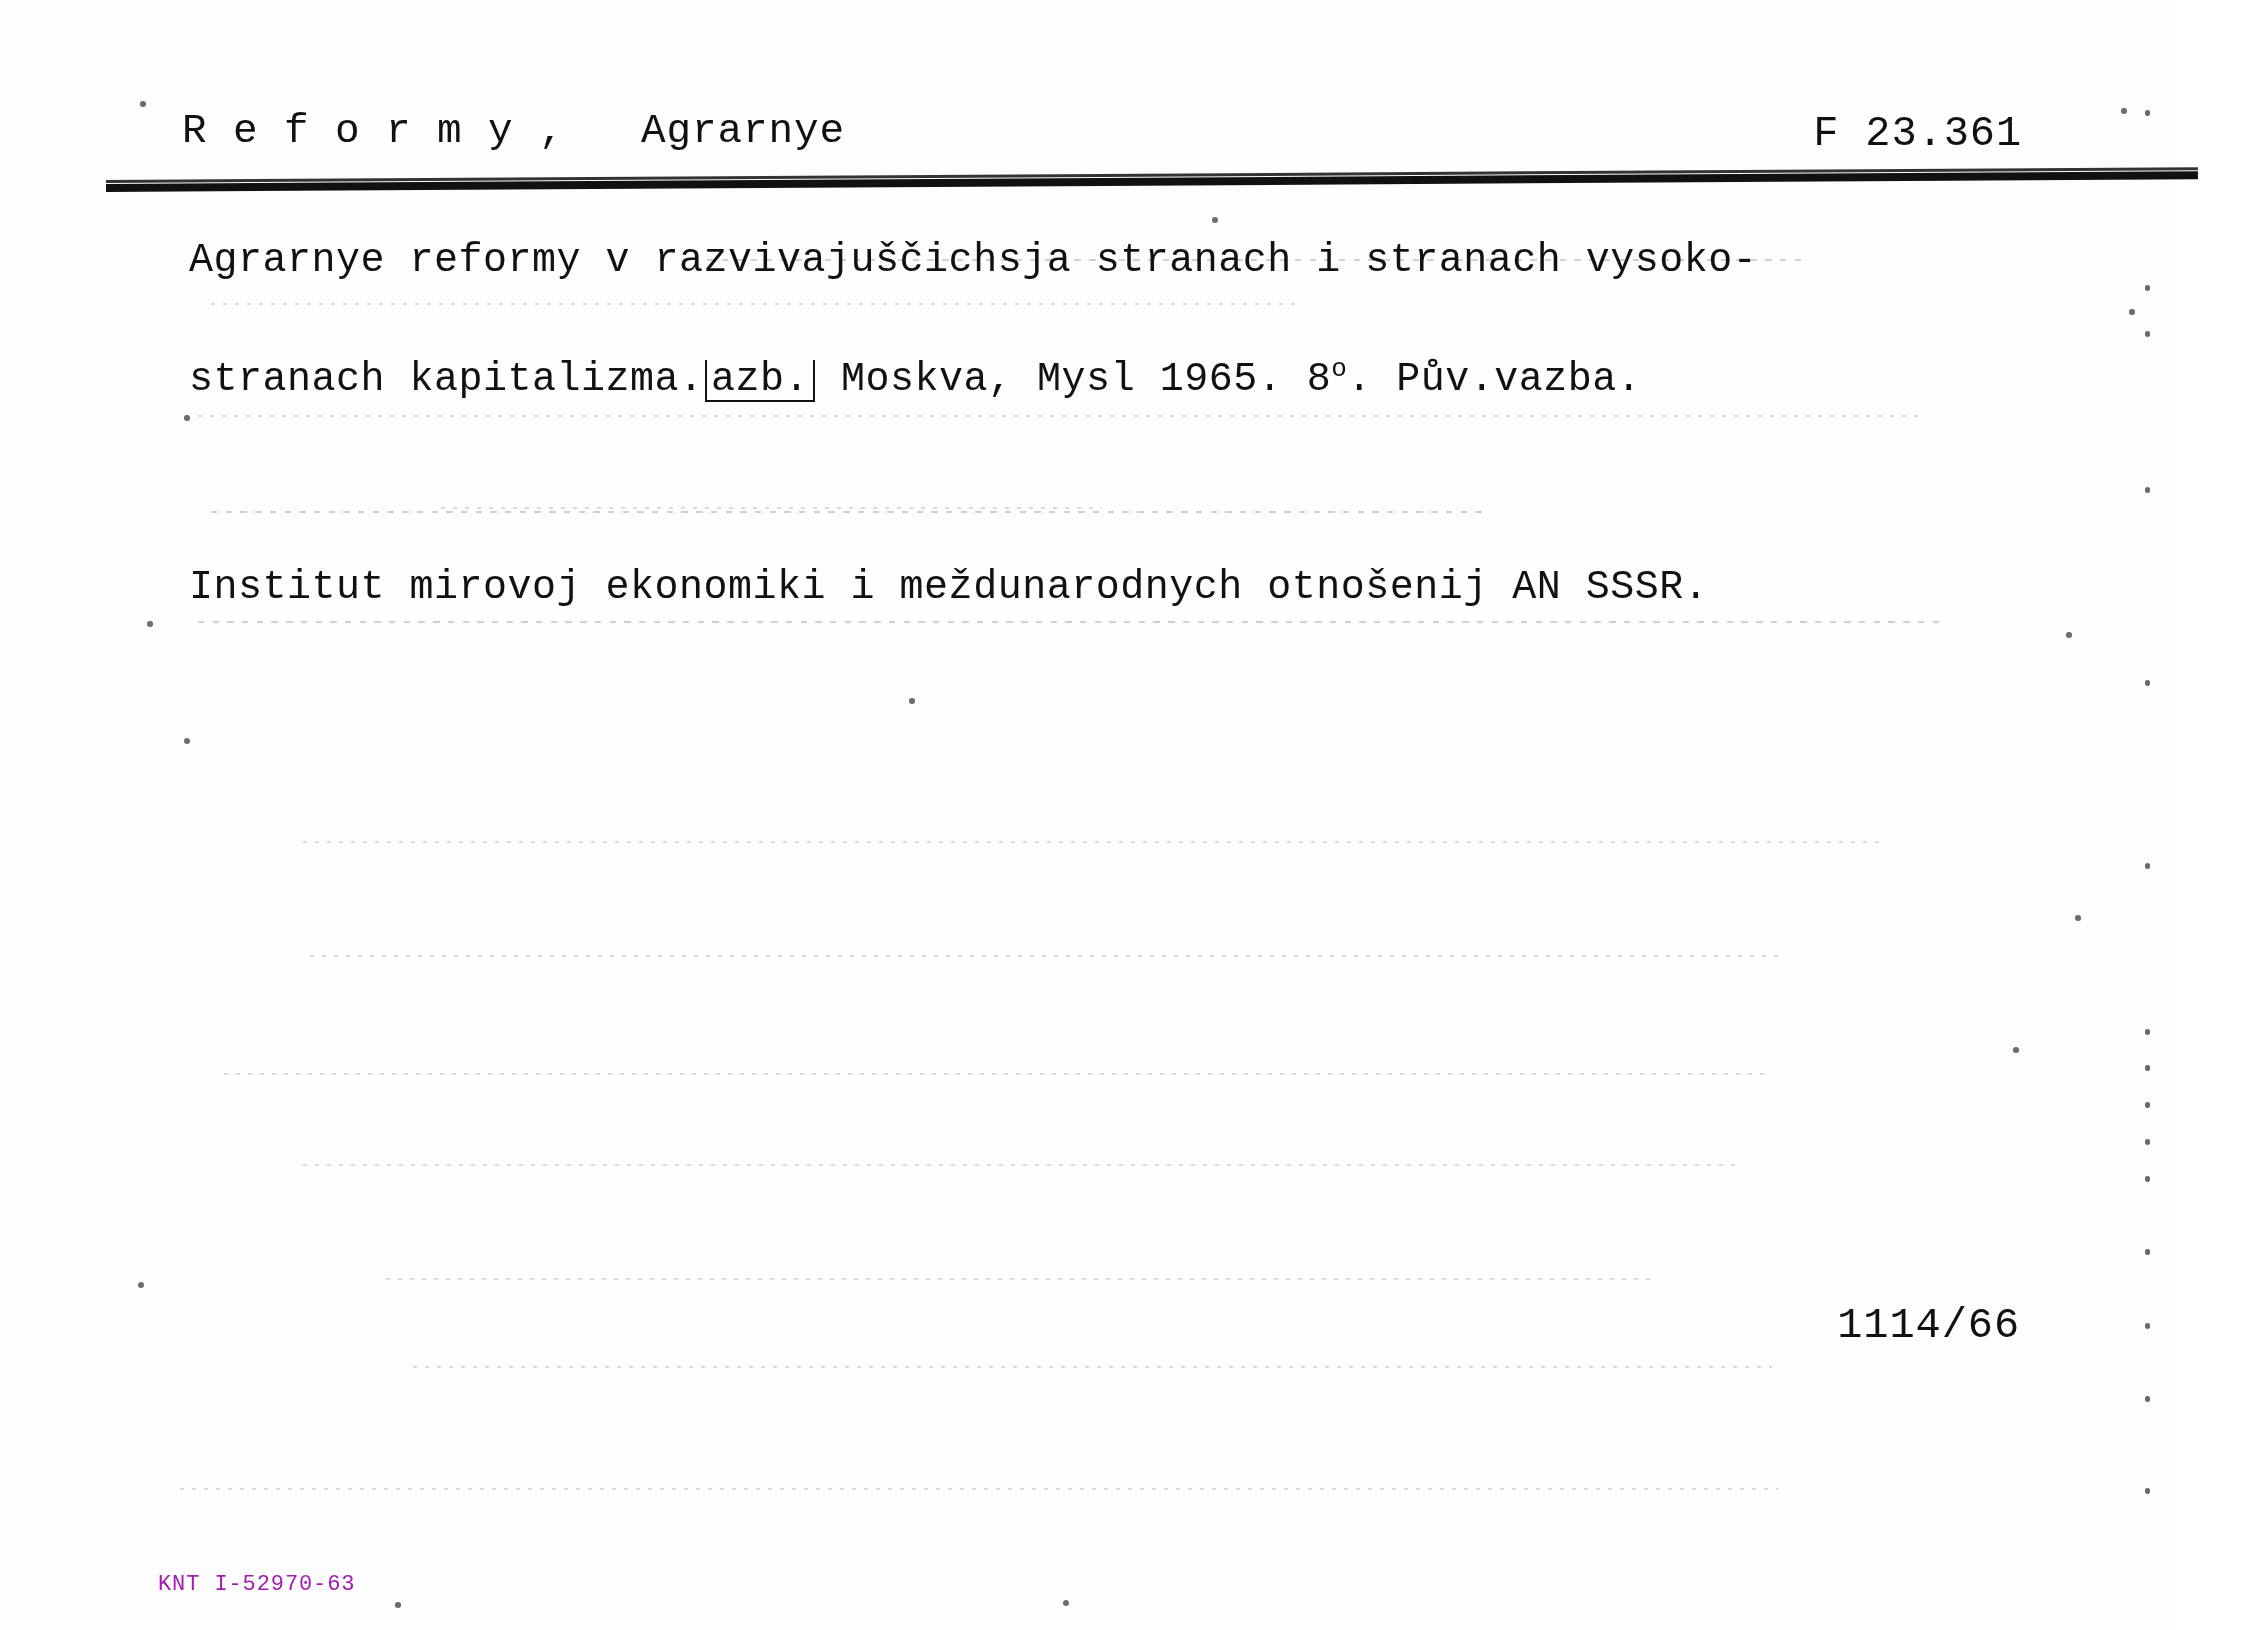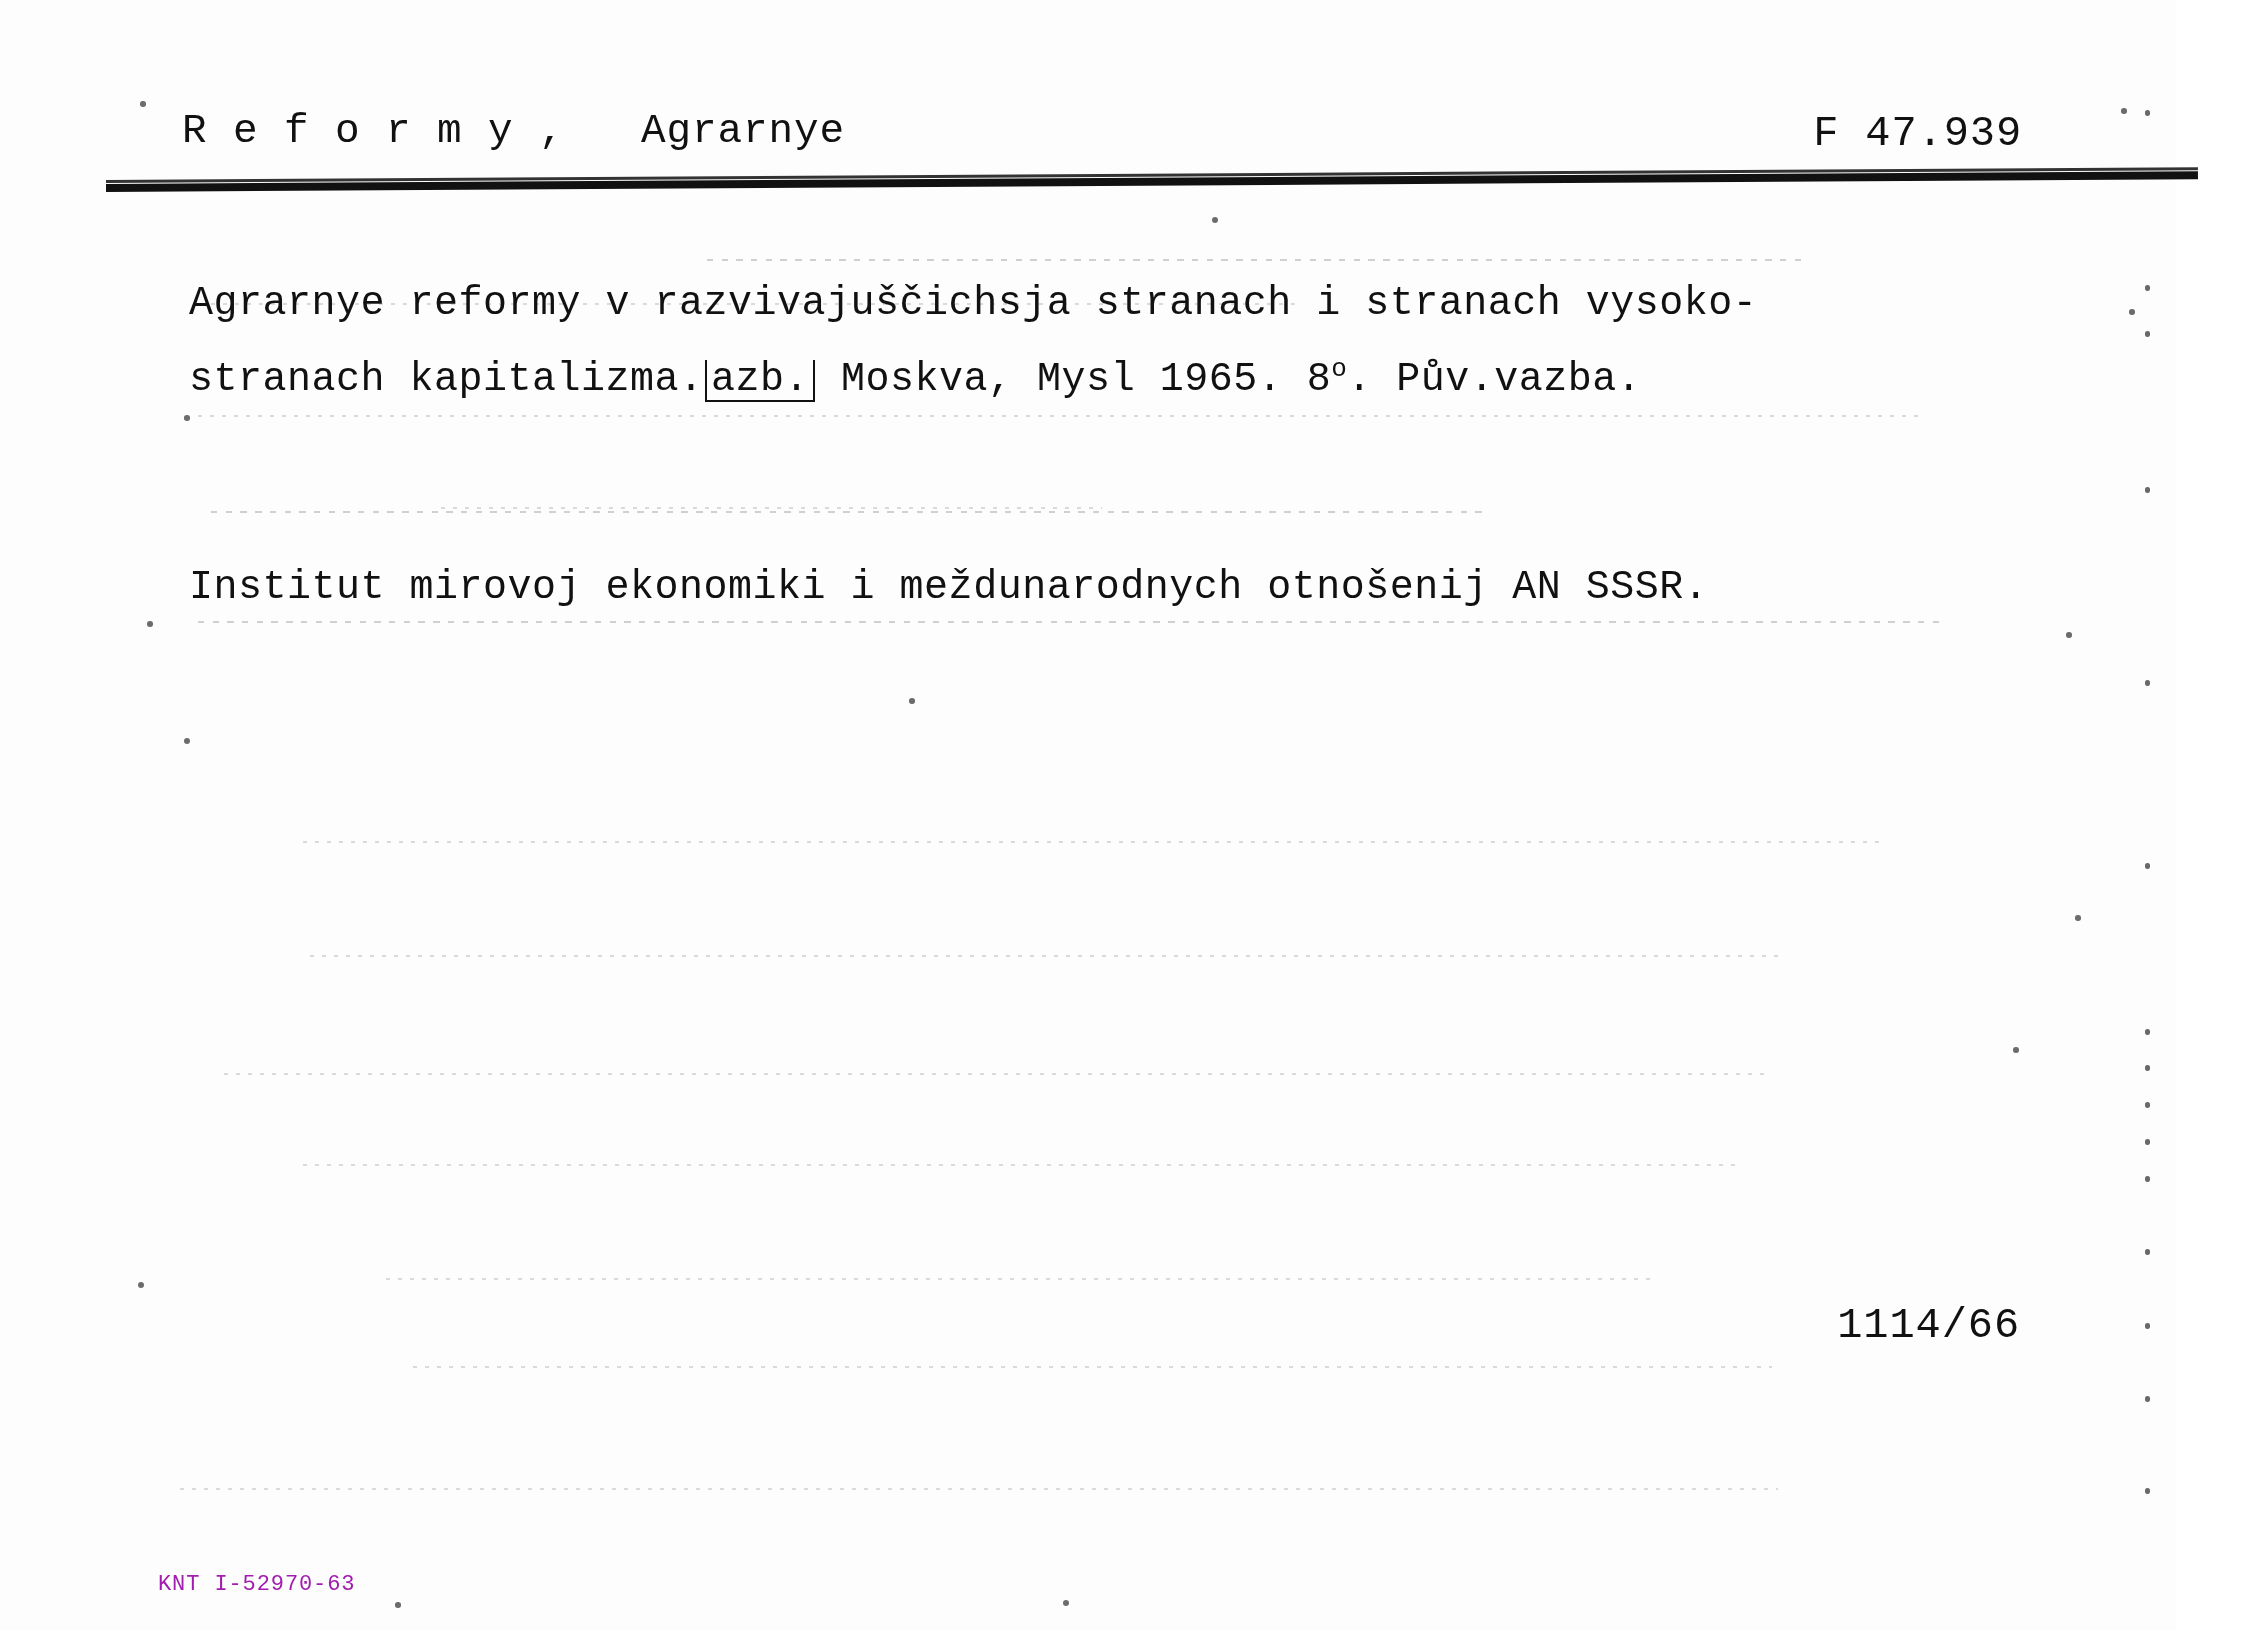--- a/index.html
+++ b/index.html
@@ -95,21 +95,21 @@
   }
 
   
   .body-line {
     position: absolute;
     font-size: 40px;
     letter-spacing: 0.5px;
     white-space: pre;
     line-height: 1;
   }
-  .l1 { left: 189px; top: 241px; margin-top: 43px; }
+  .l1 { left: 189px; top: 241px; }
   .l2 { left: 189px; top: 356px; }
   .l3 { left: 189px; top: 568px; }
 
   .sup {
     font-size: 26px;
     vertical-align: super;
   }
 
   .bracket {
     display: inline-block;
@@ -188,21 +188,21 @@
     <span style="left:2066px; top:632px; width:5.5px; height:5.5px;"></span>
     <span style="left:2075px; top:915px; width:5.5px; height:5.5px;"></span>
     <span style="left:138px; top:1282px; width:6.4px; height:6.4px;"></span>
     <span style="left:2013px; top:1047px; width:5.5px; height:5.5px;"></span>
     <span style="left:1063px; top:1600px; width:6.4px; height:6.4px;"></span>
     <span style="left:395px; top:1602px; width:5.5px; height:5.5px;"></span>
   </div>
 
   <div class="heading-title">R e f o r m y ,   Agrarnye</div>
 
-  <div class="heading-call">F 47.939</div>
+  <div class="heading-call">F 23.361</div>
 
   <div class="rule thin"></div>
   <div class="rule"></div>
 
   <div class="body-line l1">Agrarnye reformy v razvivajuščichsja stranach i stranach vysoko-</div>
 
   <div class="body-line l2"><span>stranach kapitalizma.</span><span class="bracket">azb.</span><span> Moskva, Mysl 1965. 8</span><span class="sup">o</span><span>. Pův.vazba.</span></div>
 
   <div class="body-line l3">Institut mirovoj ekonomiki i meždunarodnych otnošenij AN SSSR.</div>
 

